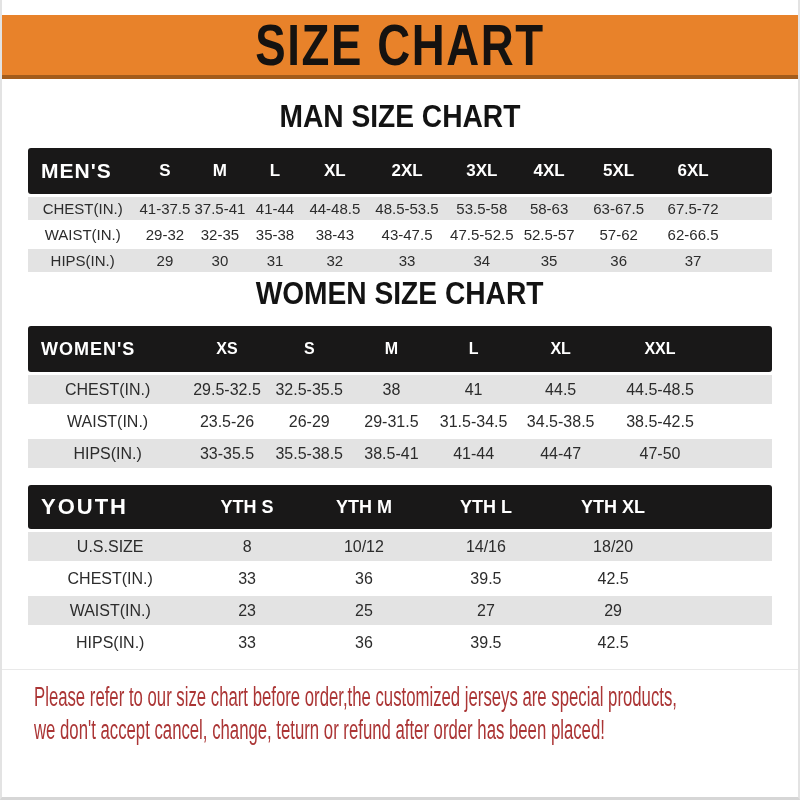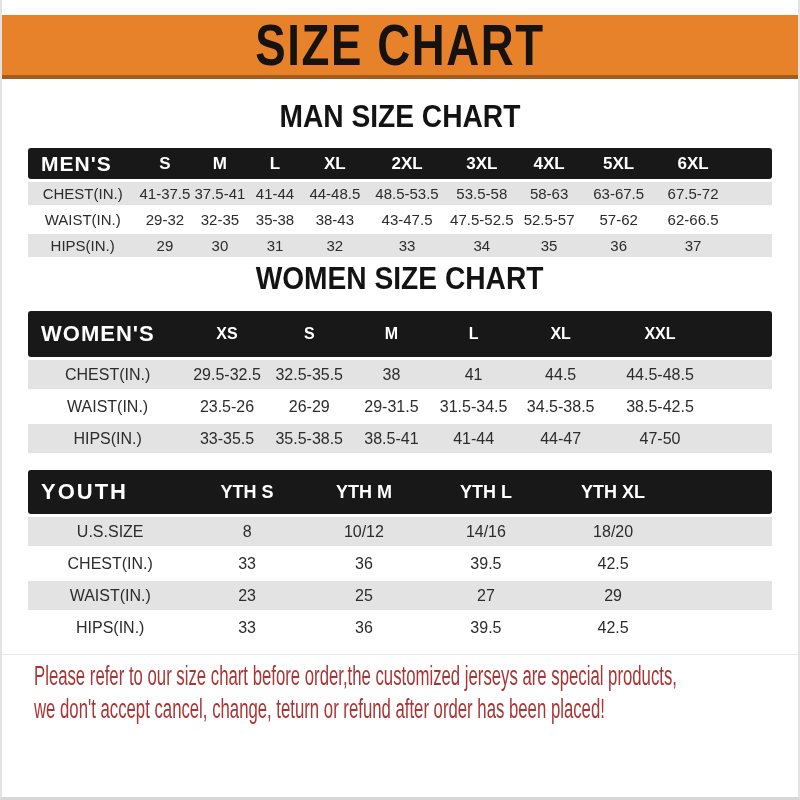--- a/index.html
+++ b/index.html
@@ -81,44 +81,44 @@
     text-align: center;
     white-space: nowrap;
     overflow: hidden;
   }
   .size-table tbody tr:nth-child(odd)  th,
   .size-table tbody tr:nth-child(odd)  td { background: #E3E3E3; }
   .size-table tbody tr:nth-child(even) th,
   .size-table tbody tr:nth-child(even) td { background: #ffffff; }
 
   
-  .men   thead tr { height: 31px; }
+  .men   thead tr { height: 46px; }
   .men   tbody tr { height: 23px; }
   .men   thead th { font-size: 17px; }
   .men   thead th.table-title { font-size: 21px; }
   .men   tbody th, .men tbody td { font-size: 15px; }
 
   .women thead tr { height: 46px; }
   .women tbody tr { height: 29px; }
   .women thead th { font-size: 16px; }
-  .women thead th.table-title { font-size: 22px; }
+  .women thead th.table-title { font-size: 18px; }
   .women tbody th, .women tbody td { font-size: 16px; }
 
   .youth thead tr { height: 44px; }
   .youth tbody tr { height: 29px; }
   .youth thead th { font-size: 18px; }
   .youth thead th.table-title { font-size: 22px; letter-spacing: 2px; }
   .youth tbody th, .youth tbody td { font-size: 16px; }
 
   
   .footer {
     margin-top: 9px;
     padding-left: 32px;
     border-top: 1px solid #e9e9e9;
-    padding-top: 5px;
+    padding-top: 11px;
   }
   .footer-line {
     font-size: 27px;
     line-height: 33px;
     white-space: nowrap;
     transform: scaleX(0.62);
     transform-origin: left center;
   }
 </style>
 </head>

